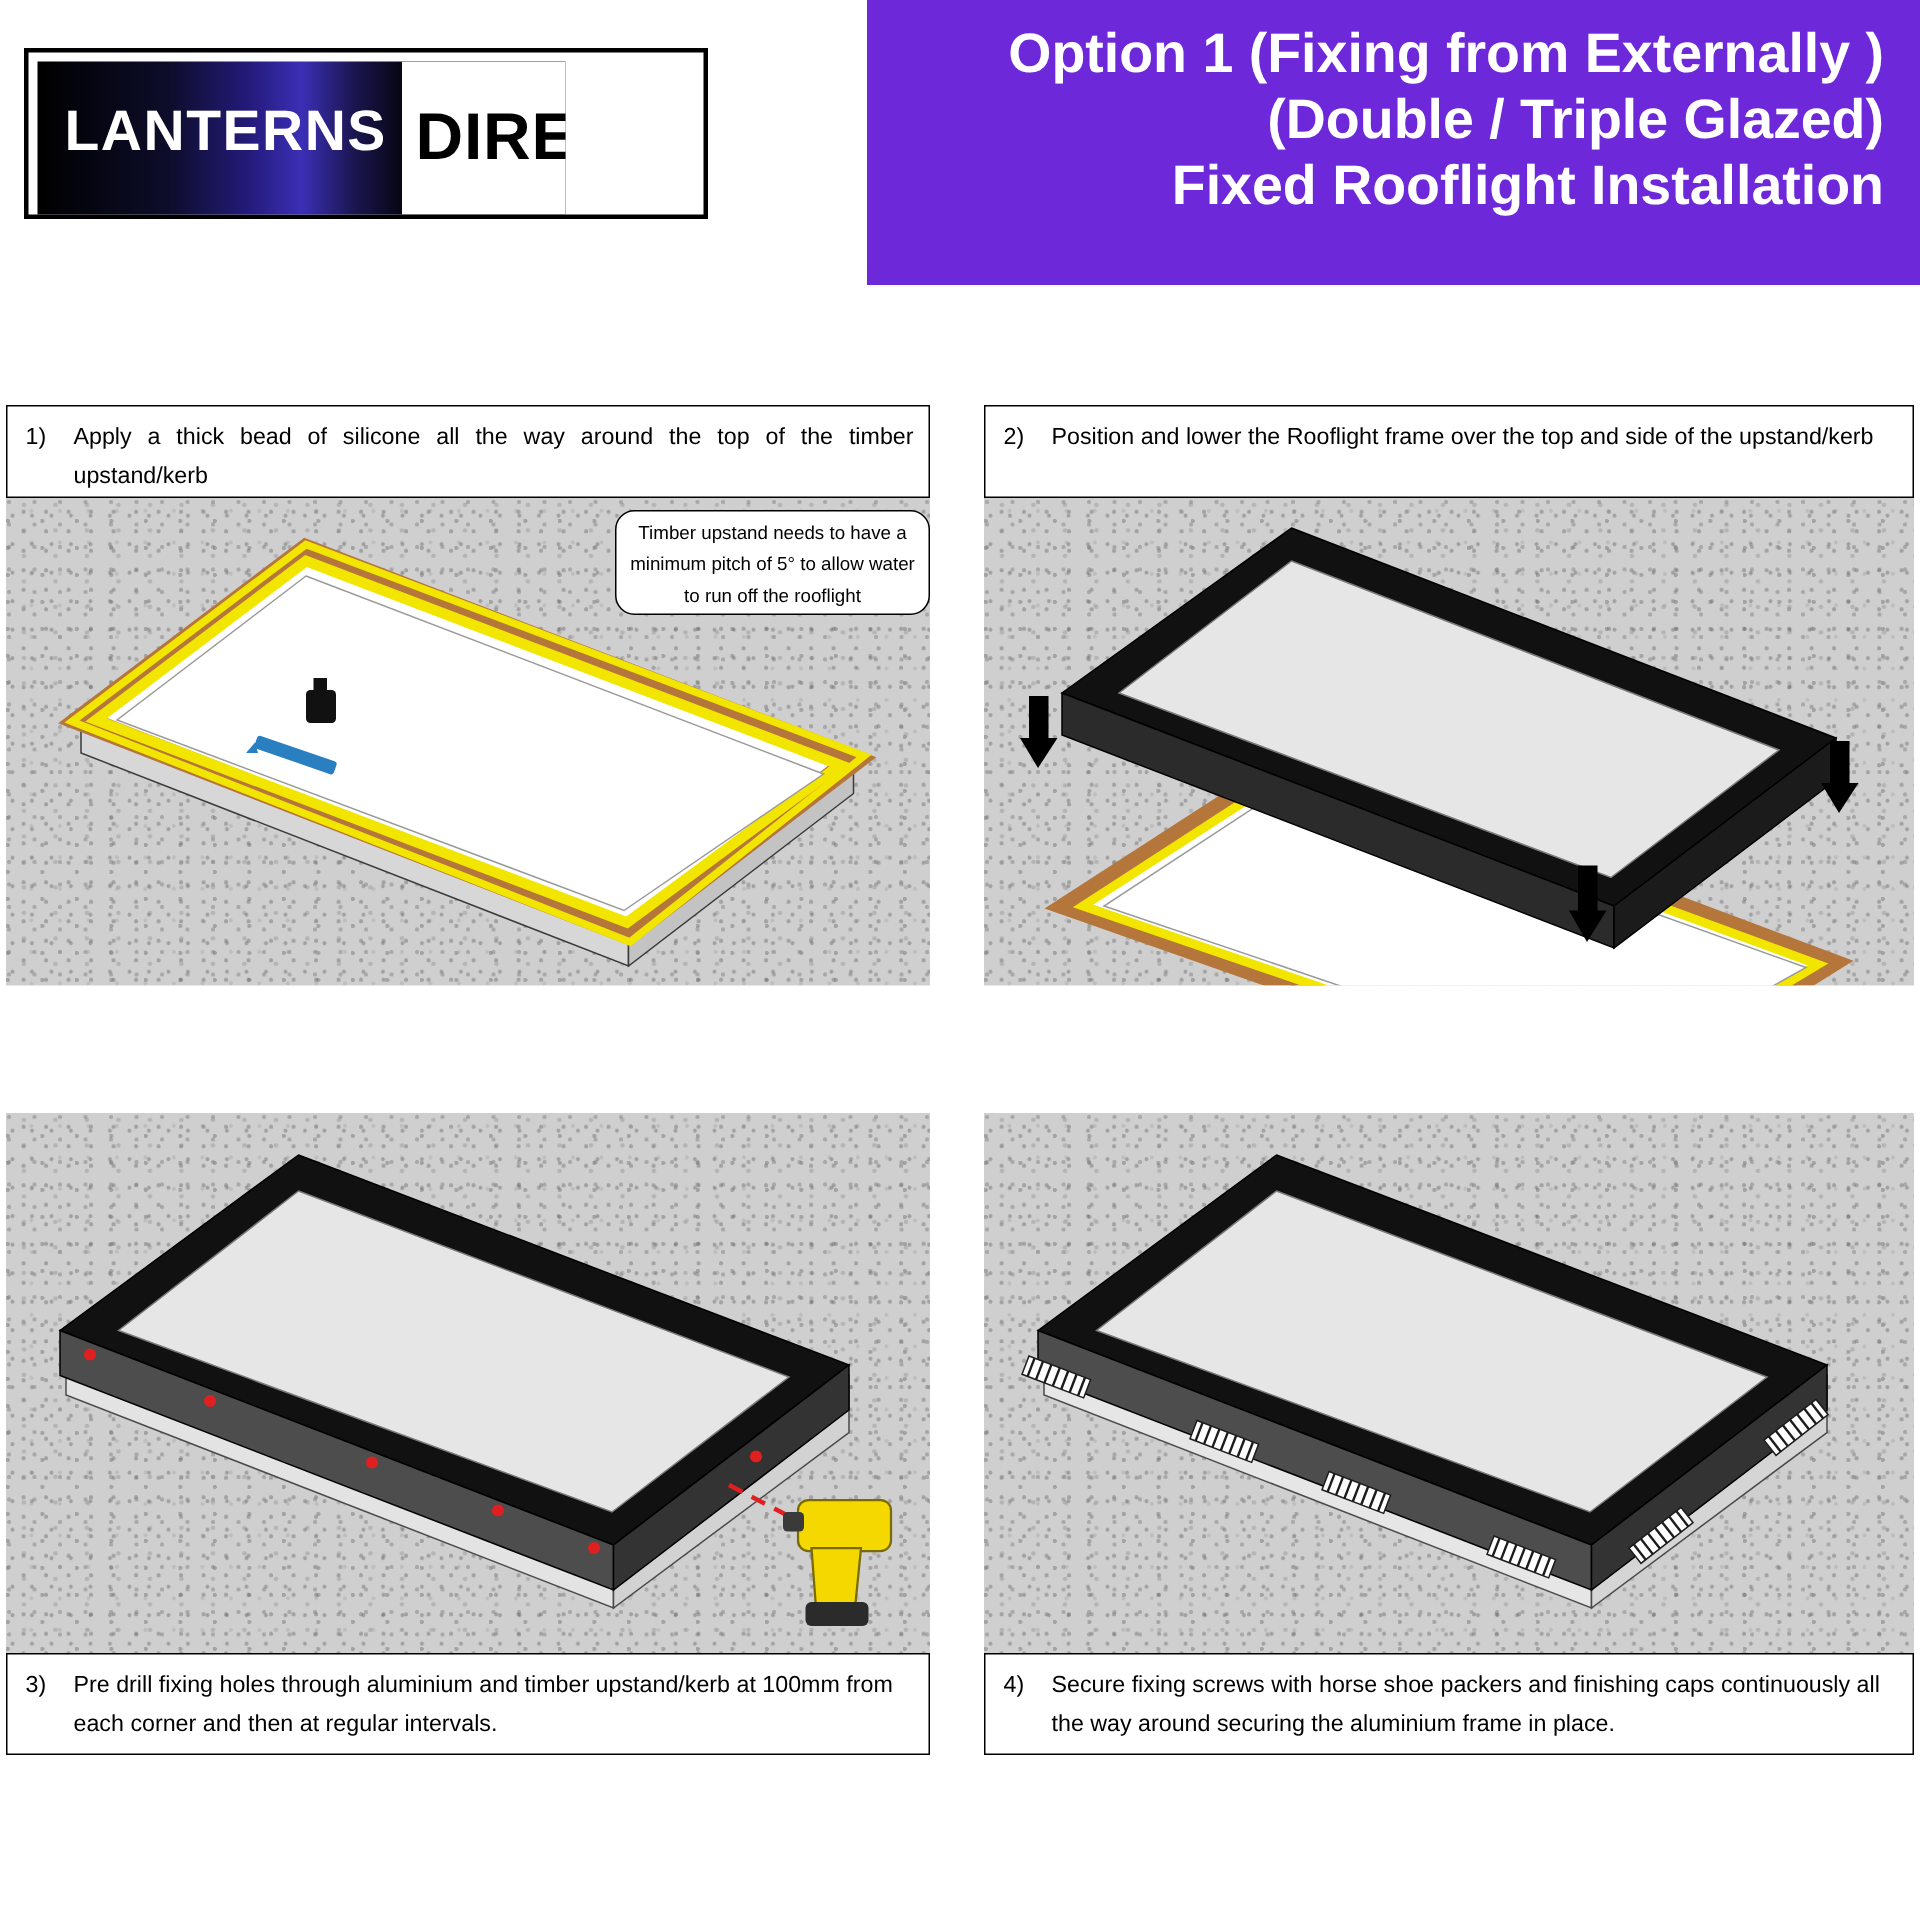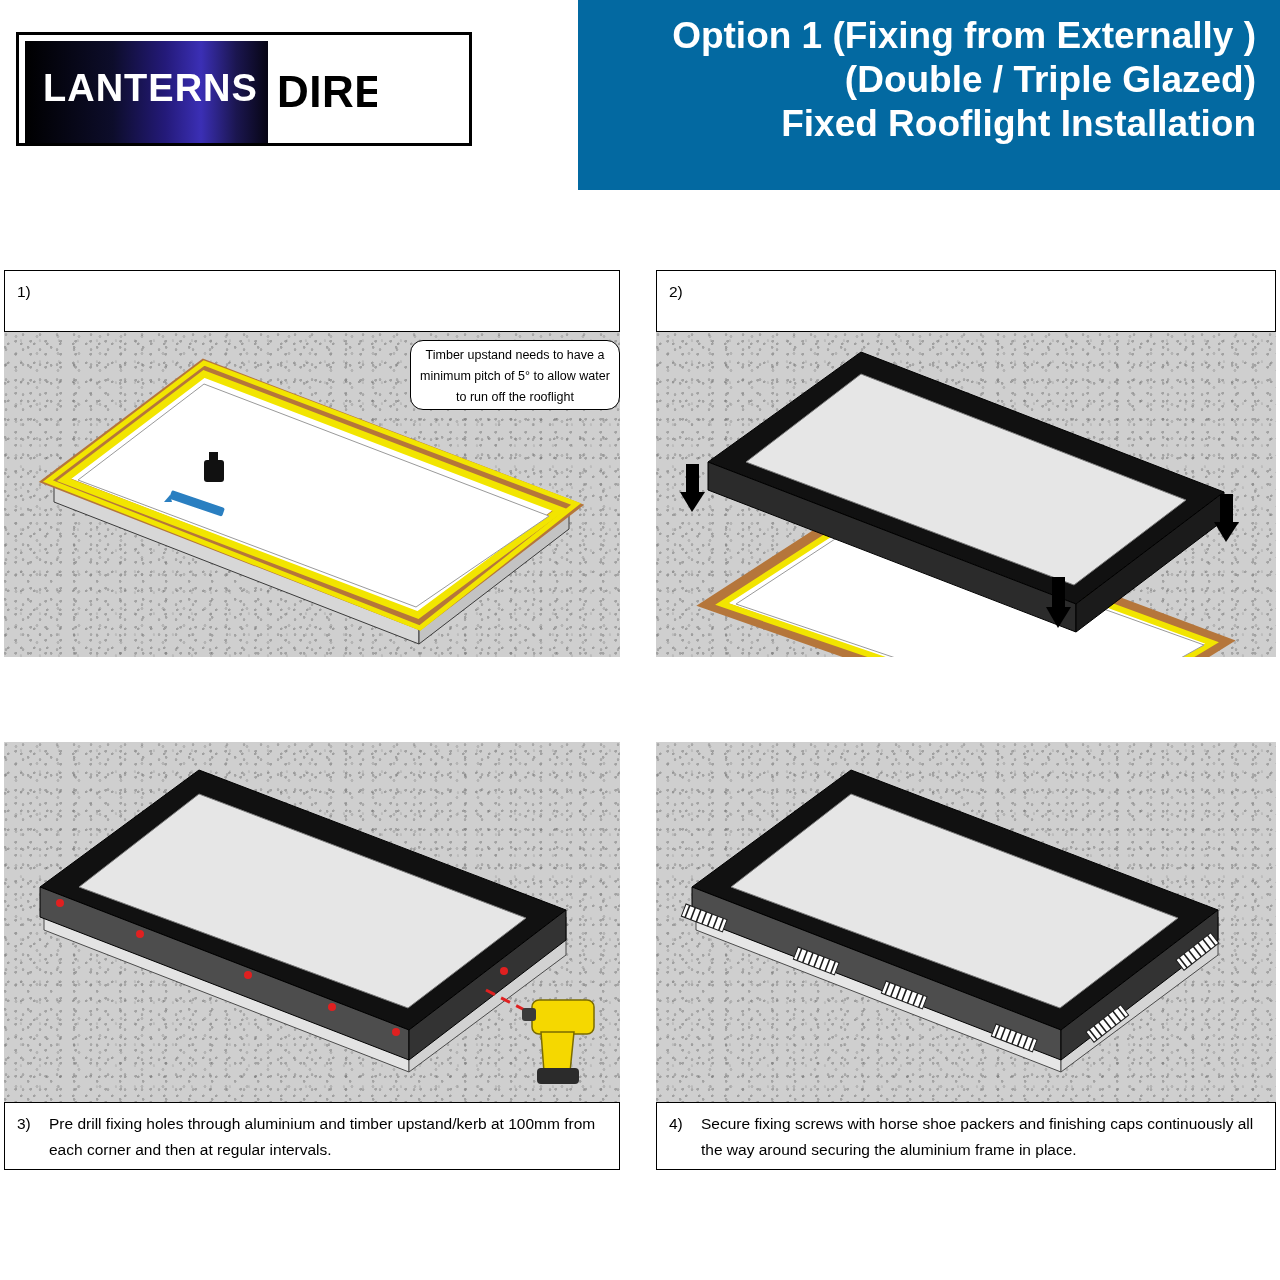--- a/index.html
+++ b/index.html
@@ -76,21 +76,21 @@
     font-weight: bold;
     color: #000;
   }
 
   .title-panel {
     position: absolute;
     left: 578px;
     top: 0;
     width: 702px;
     height: 190px;
-    background: #0369a1;
+    background: #6d28d9;
     color: #ffffff;
     box-sizing: border-box;
     padding: 14px 24px 0 24px;
     text-align: right;
   }
   .title-line {
     font-family: "Liberation Sans", sans-serif;
     font-size: 37px;
     line-height: 44px;
     font-weight: bold;
@@ -161,20 +161,21 @@
 
   <div class="title-panel">
     <div class="title-line">Option 1 (Fixing from Externally )</div>
     <div class="title-line">(Double / Triple Glazed)</div>
     <div class="title-line">Fixed Rooflight Installation</div>
   </div>
 </div>
 
 <div class="caption justify" style="left:4px; top:270px; width:616px; height:62px;">
   <span class="num">1)</span>
+  <span class="txt">Apply a thick bead of silicone all the way around the top of the timber upstand/kerb</span>
 </div>
 
 <div class="img-area" style="left:4px; top:332px; width:616px; height:325px;">
   <svg width="616" height="325" viewBox="0 0 616 325">
 
     <polygon points="200,35 565,175 415,290 50,148" fill="#ffffff" stroke="#3a3a3a" stroke-width="1.2"></polygon>
 
     <polygon points="50,148 415,290 415,312 50,170" fill="#d7d7d7" stroke="#3a3a3a" stroke-width="1"></polygon>
     <polygon points="415,290 565,175 565,197 415,312" fill="#c3c3c3" stroke="#3a3a3a" stroke-width="1"></polygon>
 
@@ -191,20 +192,21 @@
       <rect x="205" y="120" width="9" height="12" fill="#111111"></rect>
       <polygon points="166,163 160,170 168,170" fill="#2a7fc1"></polygon>
     </g>
   </svg>
 </div>
 
 <div class="note-box" style="left:410px; top:340px; width:210px; height:70px;border-radius:13px;">Timber upstand needs to have a minimum pitch of 5° to allow water to run off the rooflight</div>
 
 <div class="caption" style="left:656px; top:270px; width:620px; height:62px;">
   <span class="num">2)</span>
+  <span class="txt">Position and lower the Rooflight frame over the top and side of the upstand/kerb</span>
 </div>
 
 <div class="img-area" style="left:656px; top:332px; width:620px; height:325px;">
   <svg width="620" height="325" viewBox="0 0 620 325">
 
     <polygon points="205,175 565,310 420,400 55,272" fill="#ffffff" stroke="#3a3a3a" stroke-width="1"></polygon>
     <polygon points="205,175 565,310 420,400 55,272" fill="none" stroke="#b5763b" stroke-width="13"></polygon>
     <polygon points="205,182 556,311 419,393 66,272" fill="none" stroke="#f2e500" stroke-width="6"></polygon>
     <polygon points="205,190 548,313 417,386 80,272" fill="#ffffff" stroke="#9a9a9a" stroke-width="1"></polygon>
 

